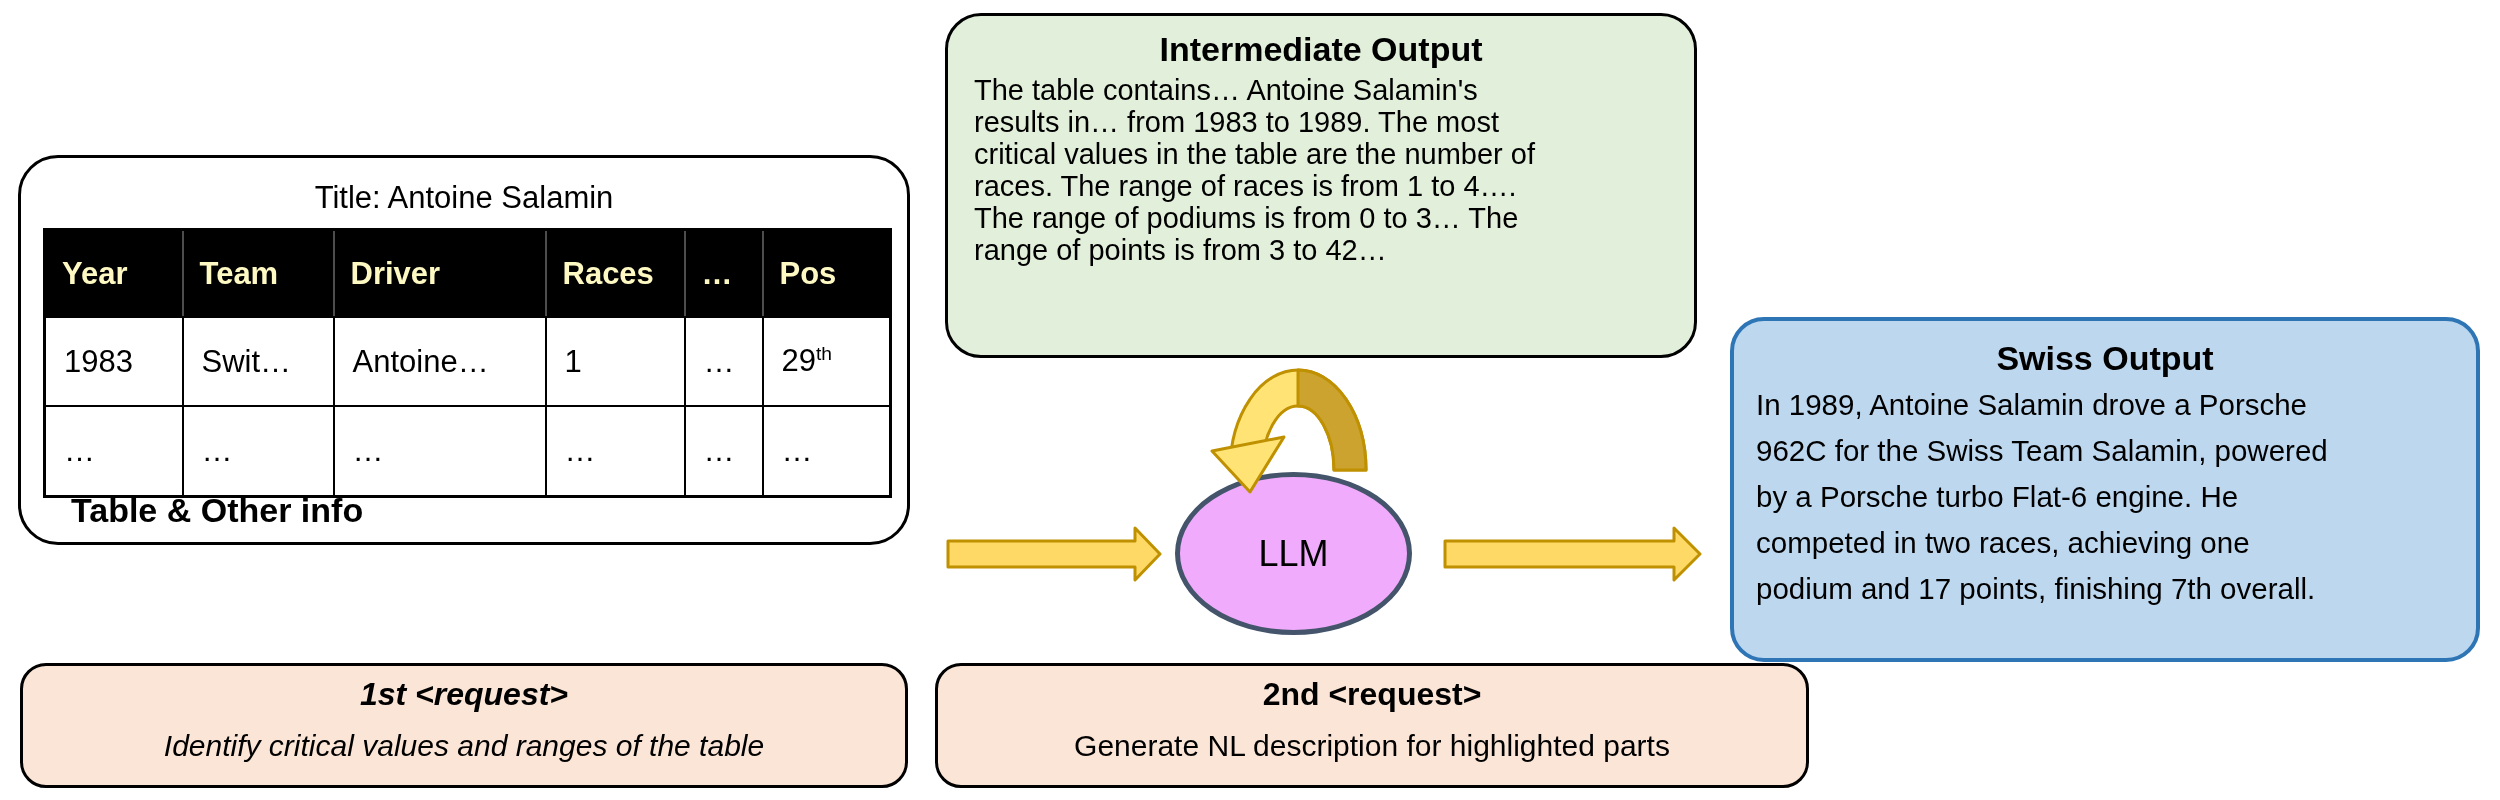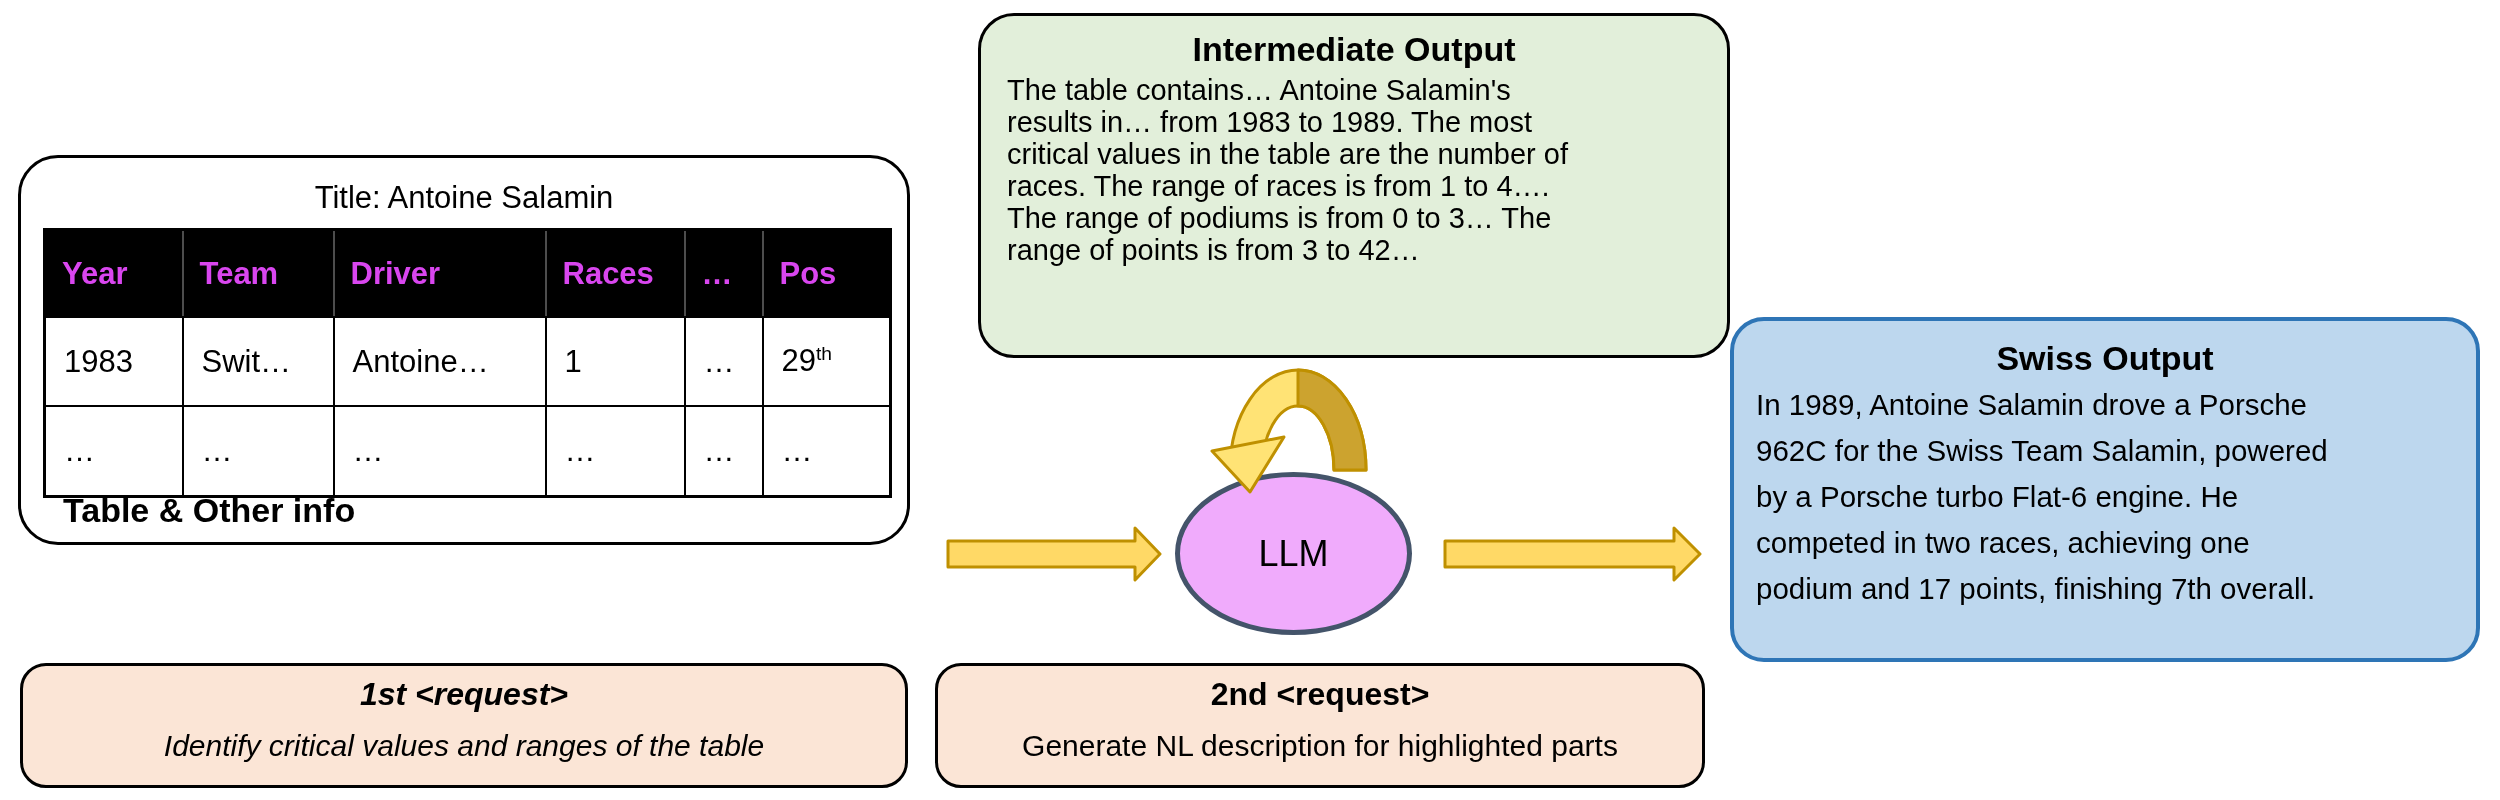--- a/index.html
+++ b/index.html
@@ -38,42 +38,42 @@
   #data-table th, #data-table td {
     border: 2px solid #000;
     padding: 0 0 0 18px;
     text-align: left;
     vertical-align: middle;
     overflow: hidden;
     white-space: nowrap;
   }
   #data-table thead th {
     background: #000;
-    color: #d946ef;
+    color: #fef9c3;
     font-weight: bold;
     height: 85px;
     border-top: 2px solid #000;
     border-bottom: 2px solid #000;
     border-left: 2px solid #4d4d4d;
     border-right: 2px solid #4d4d4d;
     padding-left: 16px;
   }
   #data-table thead th:first-child { border-left: 2px solid #000; }
   #data-table thead th:last-child  { border-right: 2px solid #000; }
   .r1 td { height: 87px; }
   .r2 td { height: 88px; }
   .r3 td { height: 68px; }
   td.highlight { background: #FACD5C; }
   #data-table sup { font-size: 0.62em; vertical-align: super; }
   #table-caption {
-    position: absolute; left: 42px; bottom: 12px;
+    position: absolute; left: 50px; bottom: 12px;
     font-weight: bold; font-size: 34px;
   }
   
-  #green-card { left: 978px; top: 13px; width: 752px; height: 345px; background: #E2EFDA; }
+  #green-card { left: 945px; top: 13px; width: 752px; height: 345px; background: #E2EFDA; }
   .box-title {
     margin-top: 14px;
     text-align: center;
     font-weight: bold;
     font-size: 34px;
   }
   #green-card .box-body {
     margin-top: 5px;
     padding: 0 10px 0 26px;
     font-size: 29px;
@@ -96,21 +96,21 @@
   
   .request-card {
     position: absolute; box-sizing: border-box;
     top: 663px; height: 125px;
     background: #FBE5D6;
     border: 3px solid #000;
     border-radius: 26px;
     text-align: center;
   }
   #request1-card { left: 20px; width: 888px; font-style: italic; }
-  #request2-card { left: 935px; width: 770px; }
+  #request2-card { left: 935px; width: 874px; }
   .request-title { margin-top: 10px; font-weight: bold; font-size: 32px; }
   .request-body  { margin-top: 16px; font-size: 30px; }
   
   #llm-ellipse {
     position: absolute; box-sizing: border-box;
     left: 1175px; top: 472px; width: 237px; height: 163px;
     background: #f0abfc;
     border: 5px solid #44546A;
     border-radius: 50%;
     display: flex; align-items: center; justify-content: center;

